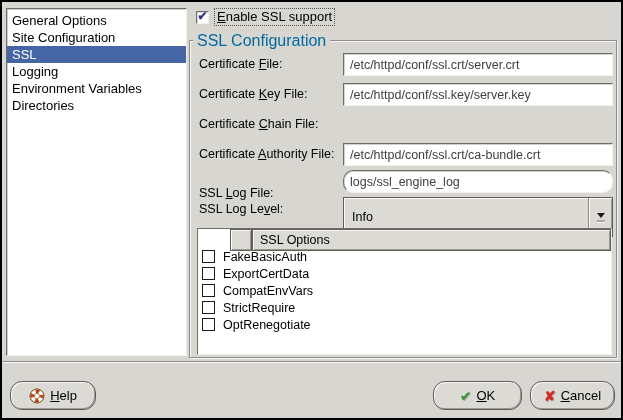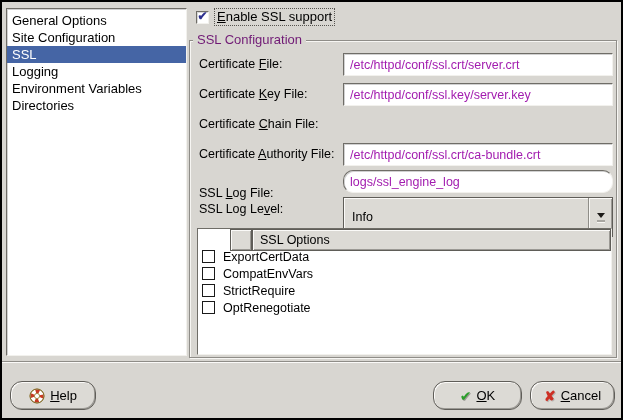--- a/index.html
+++ b/index.html
@@ -68,37 +68,37 @@
   
   .frame{
     position:absolute;left:187px;top:38px;width:428px;height:318px;
     box-sizing:border-box;
     border:1px solid #8f8d88;
     box-shadow:inset 1px 1px 0 #f7f6f3, 1px 1px 0 #f7f6f3;
   }
   .frame > .frame-title{
     position:absolute;top:-9px;left:3px;
     background:#d8d6d1;padding:0 4px;
-    font-size:13px;color:#701a75;white-space:nowrap;
+    font-size:16px;color:#0369a1;white-space:nowrap;
   }
   
   .field-label{
     position:absolute;left:197px;
     font-size:12.5px;white-space:nowrap;
   }
   u{text-decoration:underline;}
   .entry{
     position:absolute;left:341px;width:270px;height:23px;
     box-sizing:border-box;
     background:#fff;
     border:1px solid;
     border-color:#6f6d67 #f2f1ed #f2f1ed #6f6d67;
     box-shadow:inset 1px 1px 0 rgba(0,0,0,0.18);
     font-family:"Liberation Sans", sans-serif;
-    font-size:12.5px;color:#a21caf;
+    font-size:12.5px;color:#404040;
     padding:0 4px 0 6px;margin:0;outline:none;
   }
   
   .combo{
     position:absolute;left:341px;top:195px;width:270px;height:40px;
     box-sizing:border-box;
     display:flex;align-items:center;
     cursor:default;
   }
   .combo .value{flex:1;padding-left:8px;font-size:12.5px;}
@@ -216,20 +216,24 @@
   </div>
 
   <div class="opt-table">
     <div class="opt-header">
       <div class="hcell narrow"></div>
       <div class="hcell wide">SSL Options</div>
     </div>
     <div class="opt-body">
       <div class="opt-row">
         <span class="checkbox"></span>
+        <span class="olabel">FakeBasicAuth</span>
+      </div>
+      <div class="opt-row">
+        <span class="checkbox"></span>
         <span class="olabel">ExportCertData</span>
       </div>
       <div class="opt-row">
         <span class="checkbox"></span>
         <span class="olabel">CompatEnvVars</span>
       </div>
       <div class="opt-row">
         <span class="checkbox"></span>
         <span class="olabel">StrictRequire</span>
       </div>

